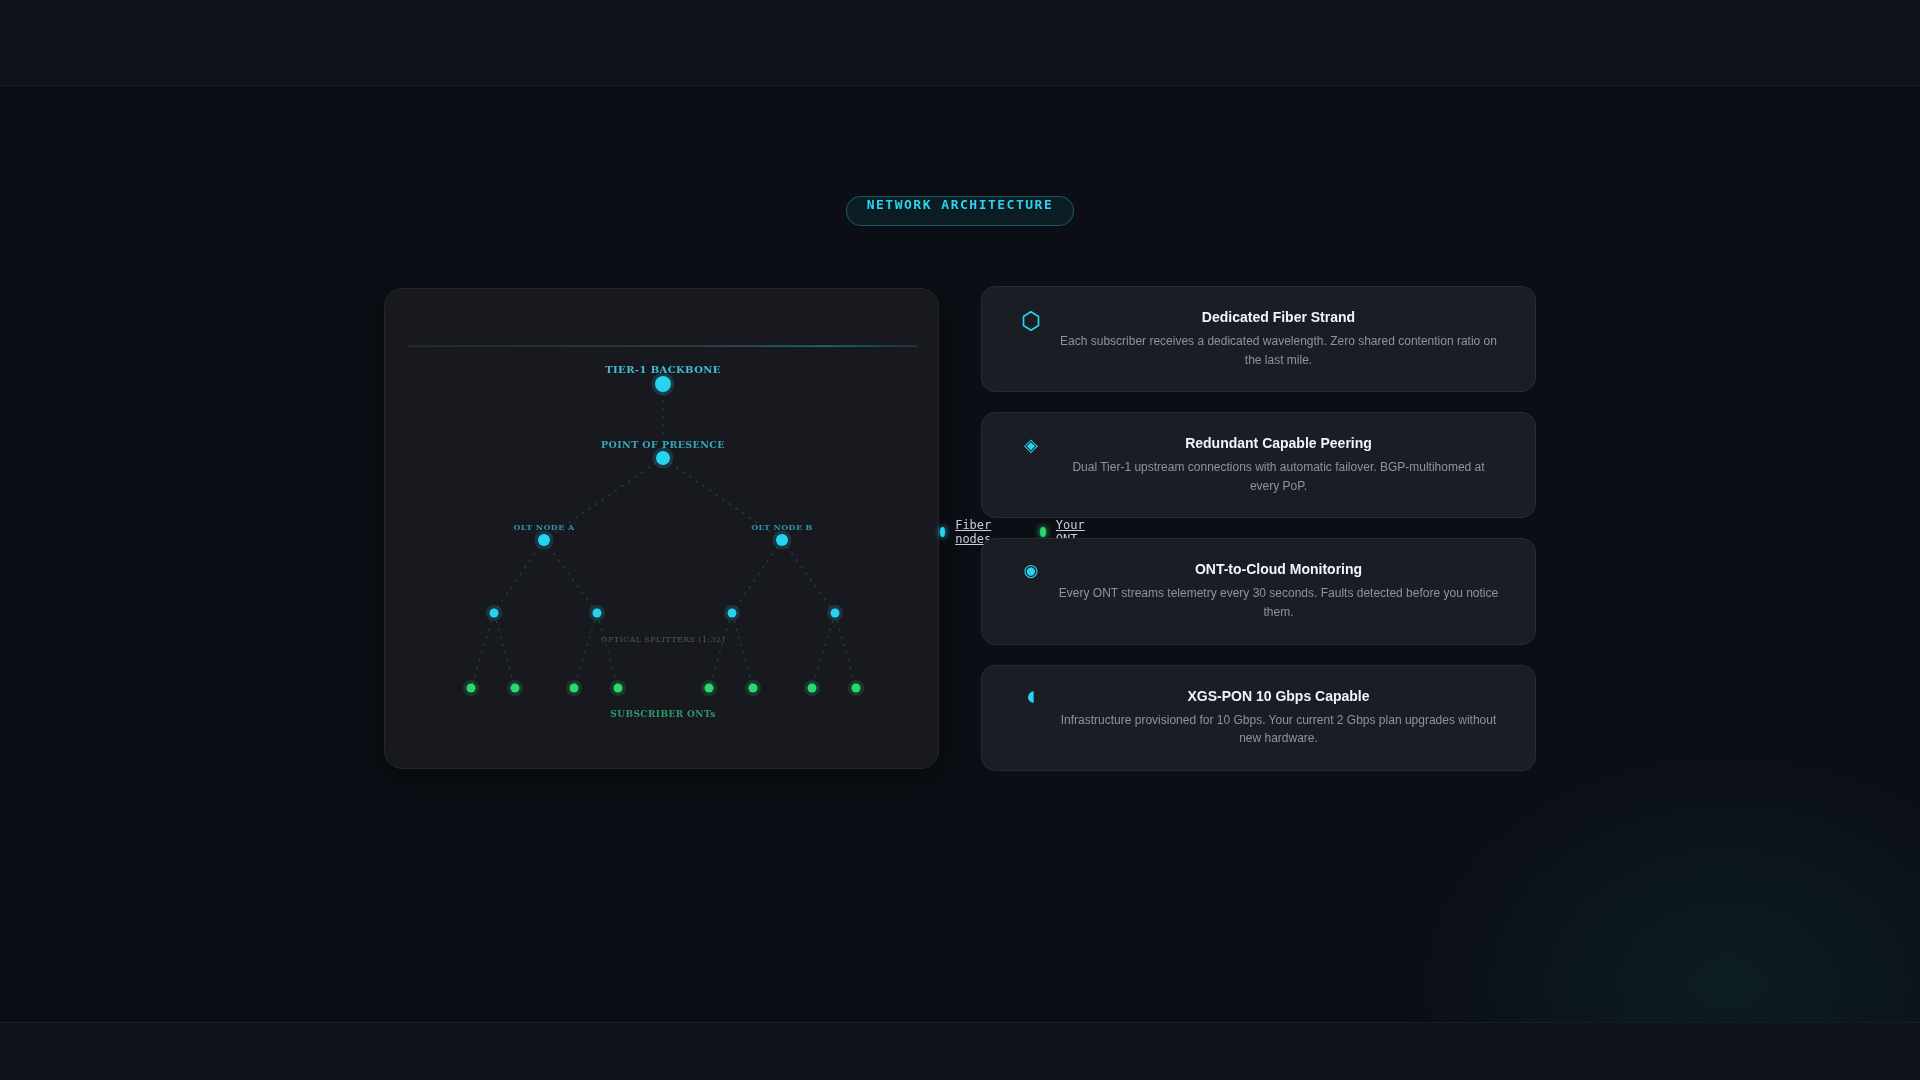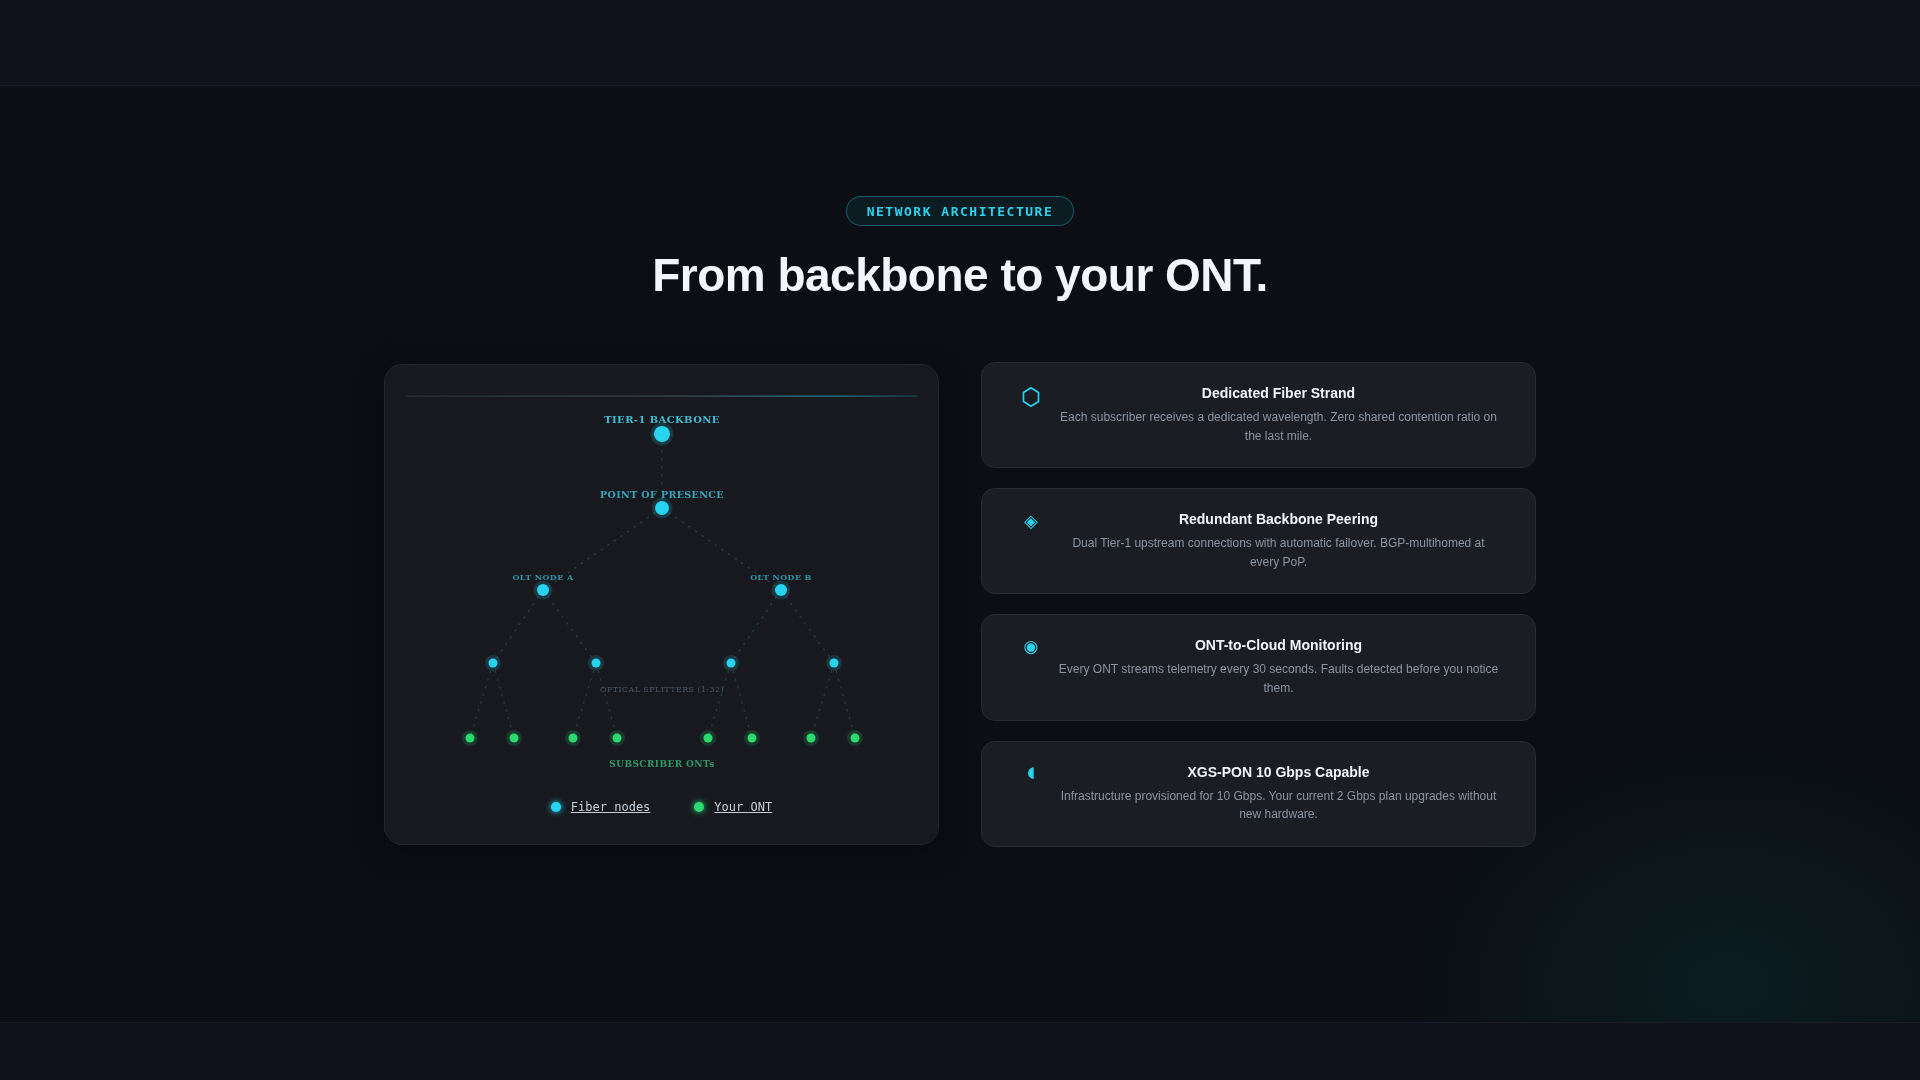--- a/index.html
+++ b/index.html
@@ -17,21 +17,21 @@
 
   .main-section {
     flex:1; display:flex; flex-direction:column; align-items:center;
     padding-top:110px;
     background:
       radial-gradient(480px 360px at 90% 96%, rgba(20,184,166,0.09), rgba(20,184,166,0) 70%),
       #0b0e14;
   }
 
   .badge {
-    height:30px; display:inline-flex; align-items:center; padding:0 20px;
+    height:30px; display:inline-flex; align-items:flex-start; padding:0 20px;
     border:1px solid rgba(45,212,238,0.35); border-radius:999px;
     background:rgba(34,211,238,0.07);
     font-family:"DejaVu Sans Mono", monospace; font-size:13px; font-weight:bold;
     letter-spacing:1.5px; color:#2cd3ee;
   }
 
   h1.page-title {
     margin-top:22px; font-size:46px; font-weight:700; letter-spacing:-0.5px;
     color:#f2f5f9; text-align:center;
   }
@@ -41,21 +41,21 @@
     font-size:17px; line-height:1.55; color:#94a0b1;
   }
 
   .content-row {
     margin-top:60px; display:flex; gap:42px; align-items:center;
   }
 
   .diagram-panel {
     width:555px; height:481px; flex:none;
     background:#17191f; border:1px solid #23262e; border-radius:18px;
-    display:flex; flex-direction:column; align-items:center;
+    display:flex; align-items:center;
     box-shadow:0 8px 30px rgba(0,0,0,0.35);
   }
   .diagram-panel svg { display:block; flex:none; }
 
   .legend {
     margin-top:8px; display:flex; gap:44px; align-items:center;
     font-family:"DejaVu Sans Mono", monospace; font-size:12px; color:#c7ced8;
   }
   .legend-item { display:flex; align-items:center; gap:10px;text-decoration:underline; }
   .legend-dot { width:10px; height:10px; border-radius:50%; }
@@ -83,21 +83,20 @@
 <div class="page">
 
   <header class="top-bar"></header>
 
   <main class="main-section">
 
     <div class="badge">
       <span>NETWORK ARCHITECTURE</span>
     </div>
 
-    <h1 class="page-title">From backbone to your ONT.</h1>
 
 
     <div class="content-row">
 
       <div class="diagram-panel">
         <svg id="network-diagram" width="555" height="427" viewBox="0 0 555 427">
             <defs>
               <linearGradient id="tl" x1="0" x2="1" y1="0" y2="0">
                 <stop offset="0%" stop-color="rgba(148,163,184,0.16)"></stop>
                 <stop offset="55%" stop-color="rgba(110,180,198,0.34)"></stop>
@@ -182,21 +181,21 @@
     <div class="feature-body">
       <div class="feature-title">Dedicated Fiber Strand</div>
       <div class="feature-desc">Each subscriber receives a dedicated wavelength. Zero shared contention ratio on the last mile.</div>
     </div>
   </div>
           <div class="feature-card">
     <div class="feature-icon-box">
               <span class="glyph" style="font-size: 18px;">◈</span>
             </div>
     <div class="feature-body">
-      <div class="feature-title">Redundant Backbone Peering</div>
+      <div class="feature-title">Redundant Capable Peering</div>
       <div class="feature-desc">Dual Tier-1 upstream connections with automatic failover. BGP-multihomed at every PoP.</div>
     </div>
   </div>
           <div class="feature-card">
     <div class="feature-icon-box">
               <span class="glyph" style="font-size: 17px;">◉</span>
             </div>
     <div class="feature-body">
       <div class="feature-title">ONT-to-Cloud Monitoring</div>
       <div class="feature-desc">Every ONT streams telemetry every 30 seconds. Faults detected before you notice them.</div>

